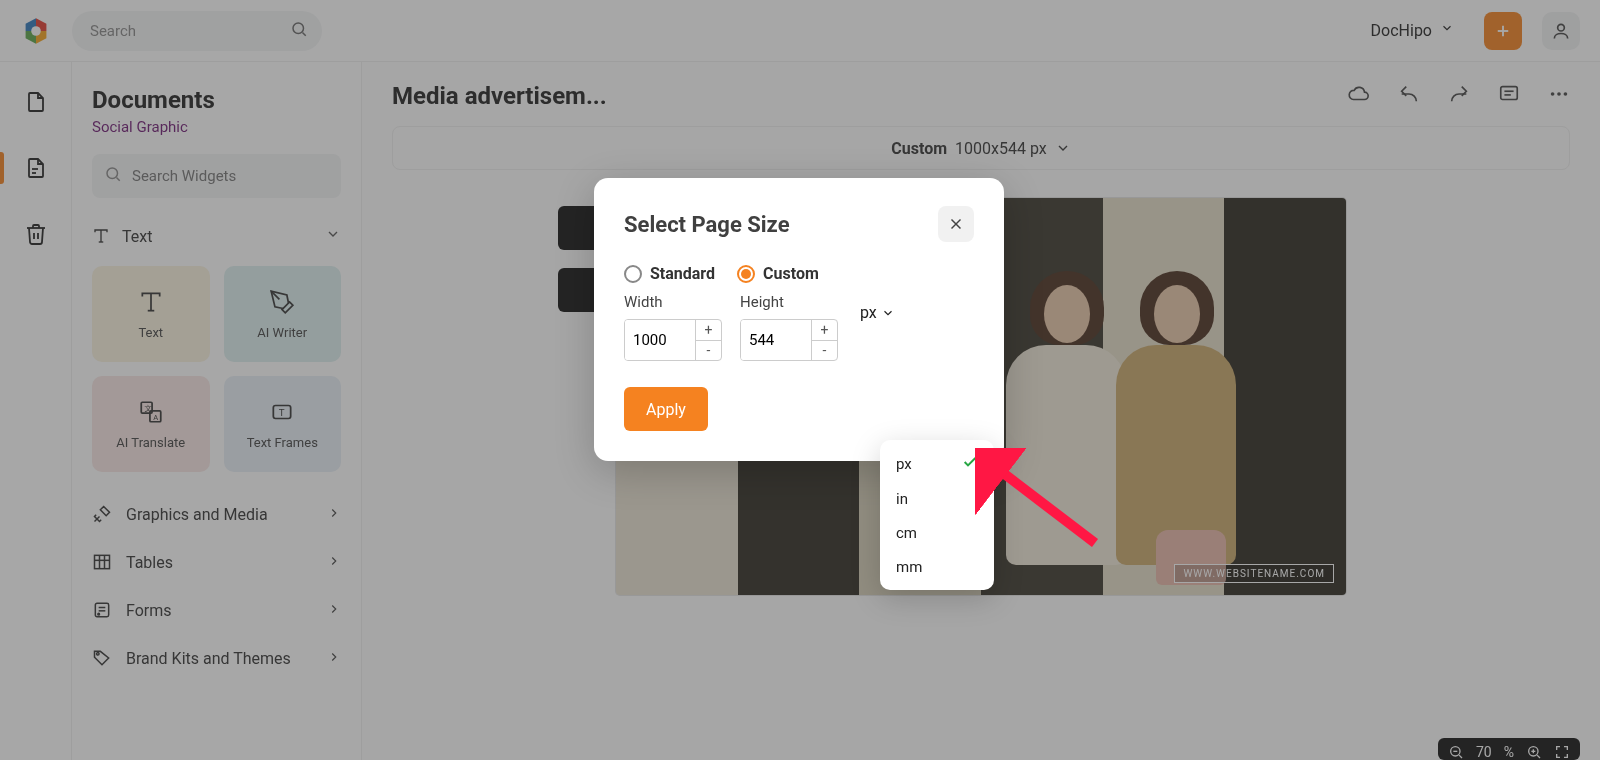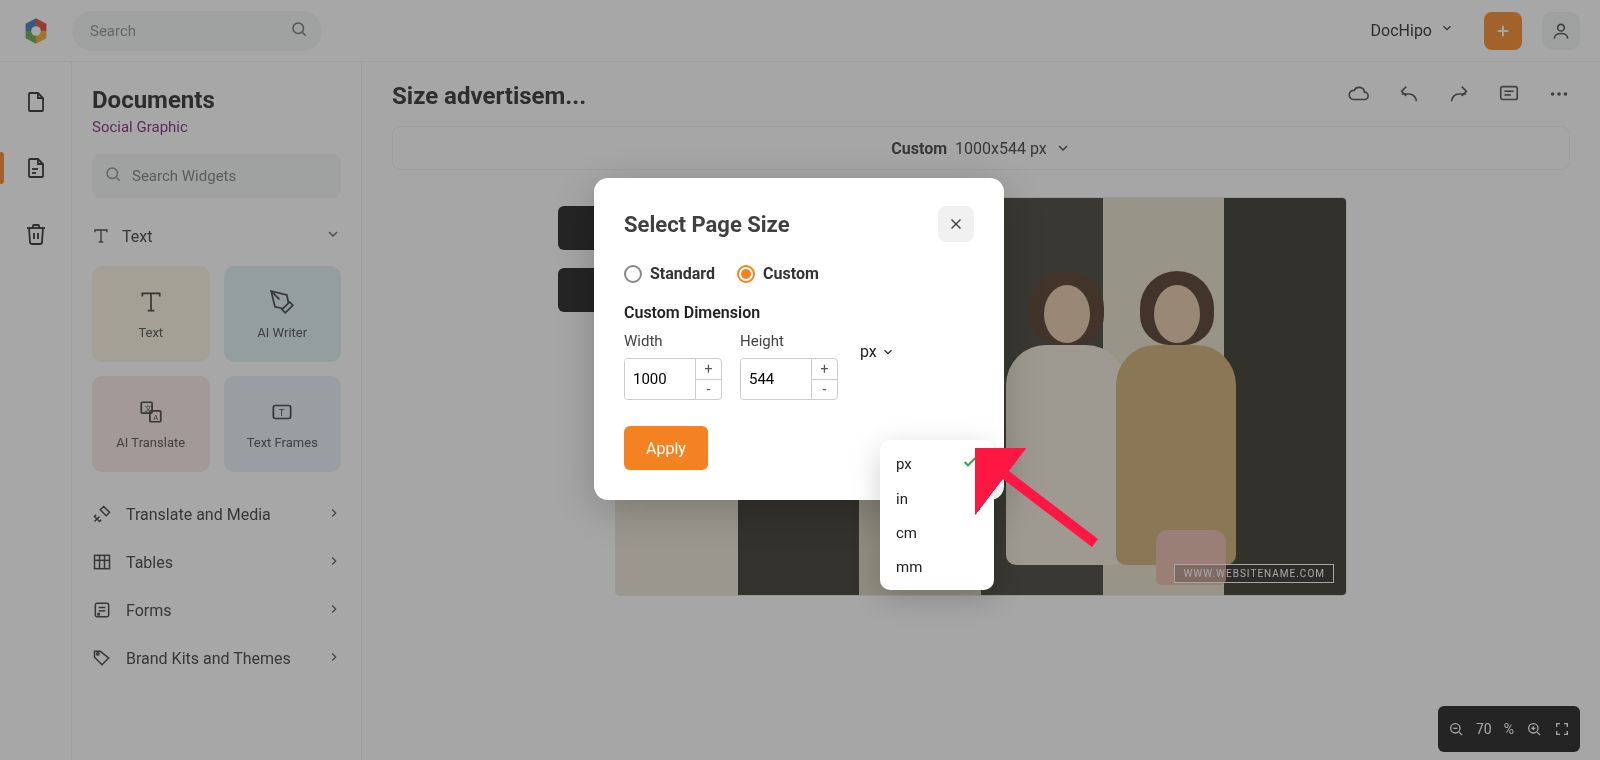--- a/index.html
+++ b/index.html
@@ -67,21 +67,21 @@
   .f1 .torso{ background:#efe8d8; }
   .head{ position:absolute; top:30px; left:68px; width:46px; height:58px; background:#e8c6a8; border-radius:50%; }
   .hair{ position:absolute; top:16px; left:54px; width:74px; height:74px; background:#4a2f1e; border-radius:50% 50% 40% 40%; }
   .bag{ position:absolute; bottom:10px; left:70px; width:70px; height:55px; background:#e8b7a8; border-radius:12px 12px 6px 6px; }
   .wm{ position:absolute; right:12px; bottom:12px; padding:3px 8px; border:1px solid #fff; color:#fff; font-size:10px; letter-spacing:1px; background:rgba(0,0,0,.2); }
 
   .thumbs { position:absolute; left:-58px; top:8px; display:flex; flex-direction:column; gap:18px;}
   .thumb { width:50px; height:44px; background:#111; border-radius:6px; }
 
   
-  .zoombar { position: absolute; right: 20px; bottom: 8px; height: 46px; background: #111; color: #fff; border-radius: 6px; display: flex; align-items: center; gap: 12px; padding: 0 10px; font-size: 14px; }
+  .zoombar { position: absolute; right: 20px; bottom: 0; height: 22px; background: #111; color: #fff; border-radius: 6px; display: flex; align-items: flex-end; gap: 12px; padding: 0 10px; font-size: 14px; }
   .zoombar .zic { cursor: pointer; display:flex; align-items:center; }
 
   
   .overlay { position: absolute; inset: 0; background: rgba(60,60,60,.45); display: flex; align-items: flex-start; justify-content: center; }
 
   
   .modal { position: absolute; left: 594px; top: 178px; width: 410px; background: #fff; border-radius: 14px; padding: 28px 30px 30px 30px; box-shadow: 0 10px 40px rgba(0,0,0,.2); }
   .m-head { display: flex; align-items: center; }
   .m-title { font-size: 22px; font-weight: 700; color: #404040; }
   .m-close { margin-left: auto; width: 36px; height: 36px; background: #f1f1f1; border-radius: 8px; display: flex; align-items: center; justify-content: center; color: #444; cursor: pointer; }
@@ -250,21 +250,21 @@
       </div>
 
       <div style="height:18px"></div>
 
       <div class="sp-row">
         <svg width="20" height="20" viewBox="0 0 24 24" fill="none" stroke="currentColor" stroke-width="1.8">
             <path d="M3 21l6-6"></path>
             <path d="M14 3l7 7-4 4-7-7z"></path>
             <path d="M5 13l-2 2 6 6 2-2"></path>
           </svg>
-        <span>Translate and Media</span>
+        <span>Graphics and Media</span>
         <span class="sp-caret"><svg width="14" height="14" viewBox="0 0 24 24" fill="none" stroke="currentColor" stroke-width="2">
               <polyline points="9 18 15 12 9 6"></polyline>
             </svg></span>
       </div>
       <div class="sp-row">
         <svg width="20" height="20" viewBox="0 0 24 24" fill="none" stroke="currentColor" stroke-width="1.8">
             <rect x="3" y="4" width="18" height="16"></rect>
             <line x1="3" y1="10" x2="21" y2="10"></line>
             <line x1="9" y1="4" x2="9" y2="20"></line>
             <line x1="15" y1="4" x2="15" y2="20"></line>
@@ -295,21 +295,21 @@
         <span class="sp-caret"><svg width="14" height="14" viewBox="0 0 24 24" fill="none" stroke="currentColor" stroke-width="2">
               <polyline points="9 18 15 12 9 6"></polyline>
             </svg></span>
       </div>
 
       <div class="collapse-tab">‹</div>
     </div>
 
     <div class="canvas-area">
       <div class="doc-head">
-        <div class="doc-title">Size advertisem...</div>
+        <div class="doc-title">Media advertisem...</div>
         <div class="doc-actions">
           <span class="ic"><svg width="22" height="22" viewBox="0 0 24 24" fill="none" stroke="currentColor" stroke-width="1.8">
                 <path d="M18 18a4 4 0 0 0 0-8 6 6 0 0 0-11.3-2A4.5 4.5 0 0 0 6 18z"></path>
               </svg></span>
           <span class="ic"><svg width="22" height="22" viewBox="0 0 24 24" fill="none" stroke="currentColor" stroke-width="1.8">
                 <polyline points="9 14 4 9 9 4"></polyline>
                 <path d="M20 20a8 8 0 0 0-8-8H4"></path>
               </svg></span>
           <span class="ic"><svg width="22" height="22" viewBox="0 0 24 24" fill="none" stroke="currentColor" stroke-width="1.8">
                 <polyline points="15 14 20 9 15 4"></polyline>
@@ -415,21 +415,20 @@
       <div class="radio">
         <span class="rdot"></span>
         <span>Standard</span>
       </div>
       <div class="radio">
         <span class="rdot sel"></span>
         <span>Custom</span>
       </div>
     </div>
 
-    <div class="m-sub">Custom Dimension</div>
 
     <div class="dim-row">
       <div class="dim-col">
         <label>Width</label>
         <div class="num-wrap">
           <input value="1000" style="">
           <div class="spin">
             <div>+</div>
             <div>-</div>
           </div>

